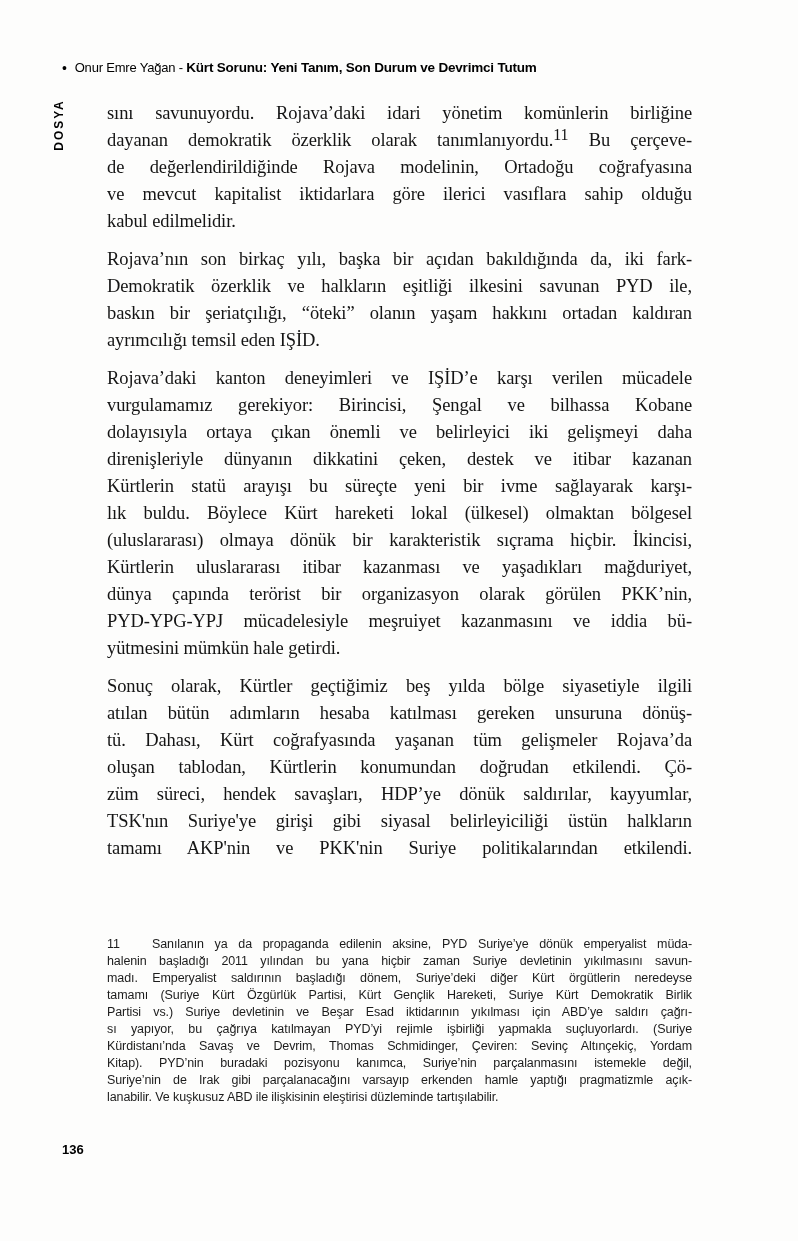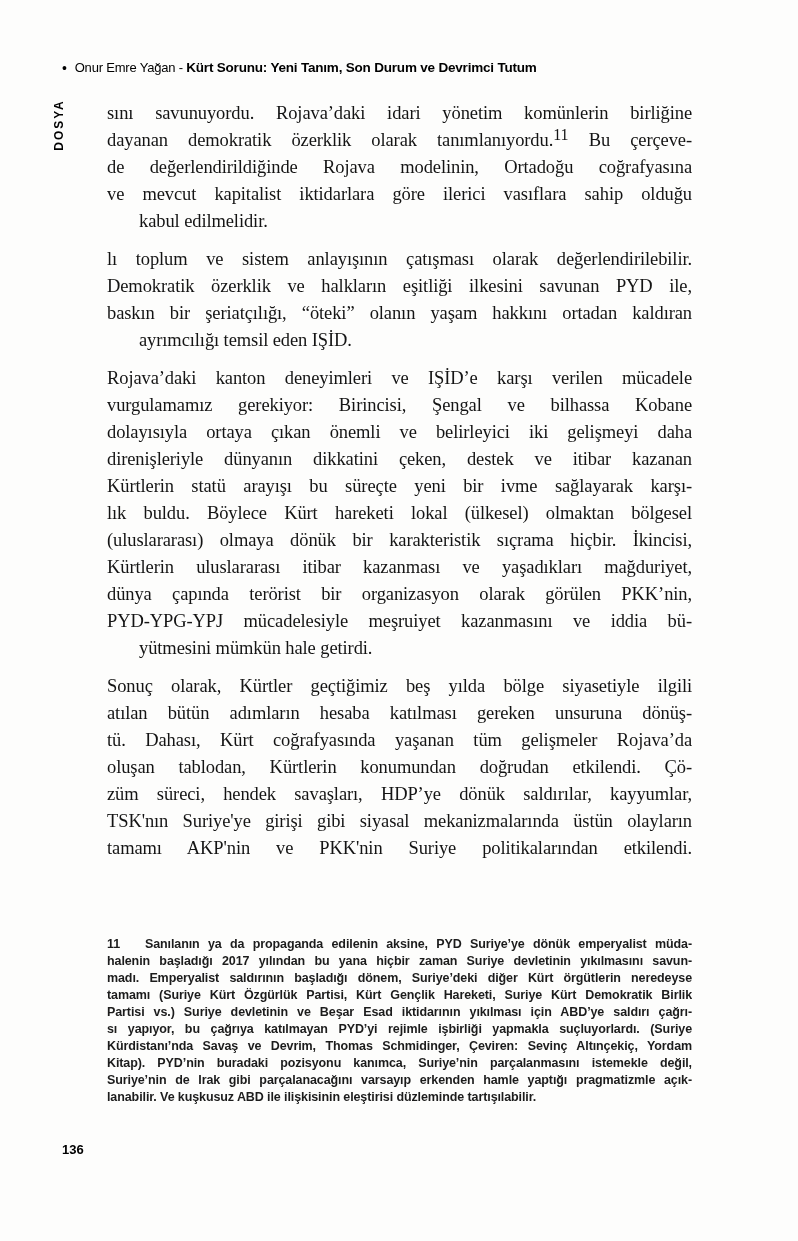--- a/index.html
+++ b/index.html
@@ -45,37 +45,35 @@
     -moz-text-align-last:justify;
     text-align-last:justify;
     white-space:normal;
     overflow:hidden;
     height:27px;
   }
   .line.last{
     text-align:right;
     -moz-text-align-last:left;
     text-align-last:left;
-    margin-left:32px;
   }
   .line sup{font-size:16px;line-height:0;vertical-align:6px;letter-spacing:0;}
   
   .footnote{
     position:absolute;left:107px;top:936px;width:585px;
     font-family:"Liberation Sans", sans-serif;
     font-size:12.5px;line-height:17px;letter-spacing:-0.1px;
     color:#1c1c1c;
   }
   .fn-line{
     text-align:justify;
     -moz-text-align-last:justify;
     text-align-last:justify;
     overflow:hidden;
     height:17px;
-    font-weight:bold;
   }
   .fn-line.last{
     text-align:right;
     -moz-text-align-last:left;
     text-align-last:left;
   }
   
   .page-number{
     position:absolute;left:62px;top:1142px;
     font-family:"Liberation Sans", sans-serif;
@@ -97,21 +95,21 @@
 
   <div class="body-text" id="body-paragraphs">
       <div class="paragraph">
         <div class="line">sını savunuyordu. Rojava’daki idari yönetim komünlerin birliğine</div>
         <div class="line">dayanan demokratik özerklik olarak tanımlanıyordu.<sup>11</sup> Bu çerçeve-</div>
         <div class="line">de değerlendirildiğinde Rojava modelinin, Ortadoğu coğrafyasına</div>
         <div class="line">ve mevcut kapitalist iktidarlara göre ilerici vasıflara sahip olduğu</div>
         <div class="line last">kabul edilmelidir.</div>
       </div>
       <div class="paragraph">
-        <div class="line">lı toplum ve sistem anlayışının çatışması olarak değerlendirilebilir.</div>
+        <div class="line">Rojava’nın son birkaç yılı, başka bir açıdan bakıldığında da, iki fark-</div>
         <div class="line">Demokratik özerklik ve halkların eşitliği ilkesini savunan PYD ile,</div>
         <div class="line">baskın bir şeriatçılığı, “öteki” olanın yaşam hakkını ortadan kaldıran</div>
         <div class="line last">ayrımcılığı temsil eden IŞİD.</div>
       </div>
       <div class="paragraph">
         <div class="line">Rojava’daki kanton deneyimleri ve IŞİD’e karşı verilen mücadele</div>
         <div class="line">vurgulamamız gerekiyor: Birincisi, Şengal ve bilhassa Kobane</div>
         <div class="line">dolayısıyla ortaya çıkan önemli ve belirleyici iki gelişmeyi daha</div>
         <div class="line">direnişleriyle dünyanın dikkatini çeken, destek ve itibar kazanan</div>
         <div class="line">Kürtlerin statü arayışı bu süreçte yeni bir ivme sağlayarak karşı-</div>
@@ -121,28 +119,28 @@
         <div class="line">dünya çapında terörist bir organizasyon olarak görülen PKK’nin,</div>
         <div class="line">PYD-YPG-YPJ mücadelesiyle meşruiyet kazanmasını ve iddia bü-</div>
         <div class="line last">yütmesini mümkün hale getirdi.</div>
       </div>
       <div class="paragraph">
         <div class="line">Sonuç olarak, Kürtler geçtiğimiz beş yılda bölge siyasetiyle ilgili</div>
         <div class="line">atılan bütün adımların hesaba katılması gereken unsuruna dönüş-</div>
         <div class="line">tü. Dahası, Kürt coğrafyasında yaşanan tüm gelişmeler Rojava’da</div>
         <div class="line">oluşan tablodan, Kürtlerin konumundan doğrudan etkilendi. Çö-</div>
         <div class="line">züm süreci, hendek savaşları, HDP’ye dönük saldırılar, kayyumlar,</div>
-        <div class="line">TSK'nın Suriye'ye girişi gibi siyasal mekanizmalarında üstün olayların</div>
+        <div class="line">TSK'nın Suriye'ye girişi gibi siyasal belirleyiciliği üstün halkların</div>
         <div class="line">tamamı AKP'nin ve PKK'nin Suriye politikalarından etkilendi.</div>
       </div>
     </div>
 
   <div class="footnote" id="footnote-block">
       <div class="fn-line">11&nbsp;&nbsp; Sanılanın ya da propaganda edilenin aksine, PYD Suriye’ye dönük emperyalist müda-</div>
-      <div class="fn-line">halenin başladığı 2017 yılından bu yana hiçbir zaman Suriye devletinin yıkılmasını savun-</div>
+      <div class="fn-line">halenin başladığı 2011 yılından bu yana hiçbir zaman Suriye devletinin yıkılmasını savun-</div>
       <div class="fn-line">madı. Emperyalist saldırının başladığı dönem, Suriye’deki diğer Kürt örgütlerin neredeyse</div>
       <div class="fn-line">tamamı (Suriye Kürt Özgürlük Partisi, Kürt Gençlik Hareketi, Suriye Kürt Demokratik Birlik</div>
       <div class="fn-line">Partisi vs.) Suriye devletinin ve Beşar Esad iktidarının yıkılması için ABD’ye saldırı çağrı-</div>
       <div class="fn-line">sı yapıyor, bu çağrıya katılmayan PYD’yi rejimle işbirliği yapmakla suçluyorlardı. (Suriye</div>
       <div class="fn-line">Kürdistanı’nda Savaş ve Devrim, Thomas Schmidinger, Çeviren: Sevinç Altınçekiç, Yordam</div>
       <div class="fn-line">Kitap). PYD’nin buradaki pozisyonu kanımca, Suriye’nin parçalanmasını istemekle değil,</div>
       <div class="fn-line">Suriye’nin de Irak gibi parçalanacağını varsayıp erkenden hamle yaptığı pragmatizmle açık-</div>
       <div class="fn-line last">lanabilir. Ve kuşkusuz ABD ile ilişkisinin eleştirisi düzleminde tartışılabilir.</div>
     </div>
 

